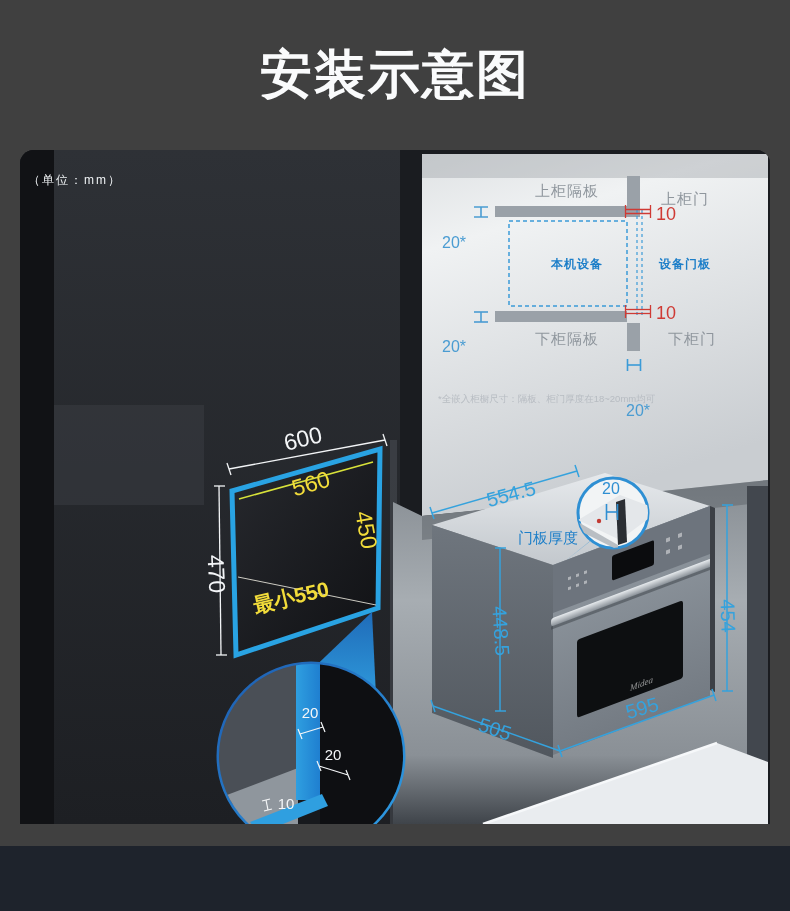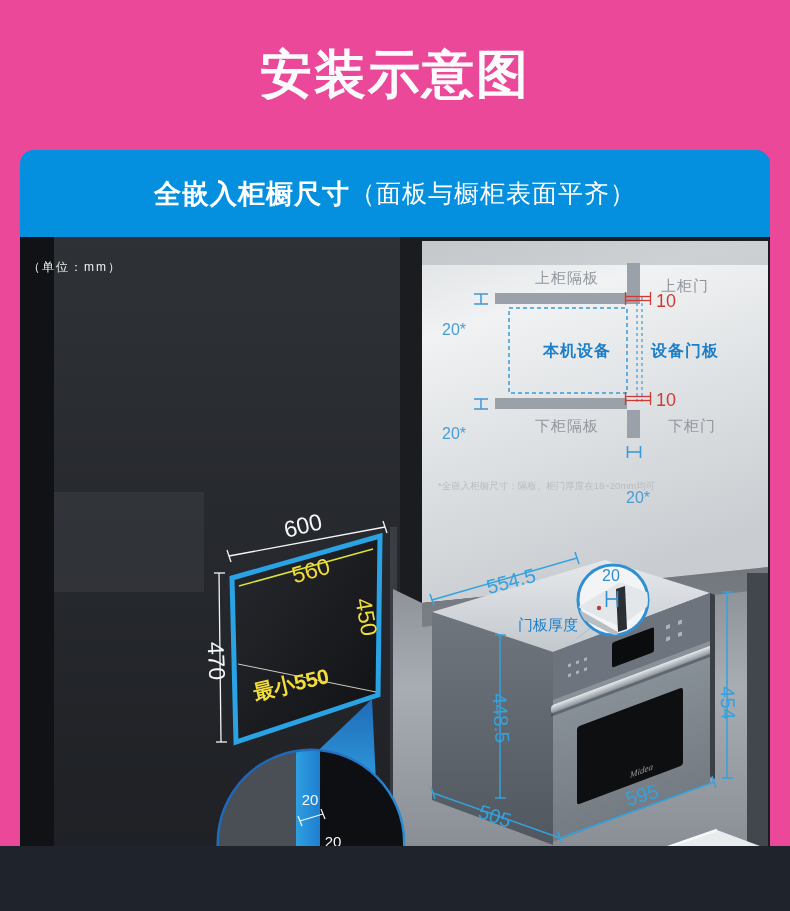--- a/index.html
+++ b/index.html
@@ -1,36 +1,36 @@
 <!DOCTYPE html>
 <html><head>
 <meta charset="utf-8">
 <style>
   html,body{margin:0;padding:0;background:#1e232c;}
-  .page{position:relative;width:790px;height:846px;background:#ec4899;overflow:hidden;
+  .page{position:relative;width:790px;height:846px;background:#404040;overflow:hidden;
         font-family:"Liberation Sans","DejaVu Sans",sans-serif;}
   .page-title{position:absolute;left:0;top:40px;width:790px;text-align:center;
         font-size:52px;font-weight:700;color:#fafbfc;letter-spacing:2px;}
   .card{position:absolute;left:20px;top:150px;width:750px;height:761px;
         border-radius:14px 14px 0 0;overflow:hidden;}
   .card-header{height:87px;background:#0590df;display:flex;align-items:center;justify-content:center;
         color:#ffffff;white-space:nowrap;}
   .card-header .bold{font-size:27px;font-weight:700;letter-spacing:1px;}
   .card-header .note{font-size:25px;font-weight:400;letter-spacing:1px;}
   .photo{position:relative;width:750px;height:674px;background:#1a1c20;}
   .photo svg{position:absolute;left:0;top:0;}
   .lbl{position:absolute;white-space:nowrap;transform:translate(-50%,-50%);line-height:1;}
   
   .l-unit{left:8px;top:24px;transform:none;font-size:12px;color:#eef1f3;letter-spacing:2px;}
   .l-foot{left:418px;top:244px;transform:none;font-size:9.5px;color:#b7bcc2;}
   
   .l-gray{font-size:15px;color:#8f969d;letter-spacing:1px;}
   .l-us{left:547px;top:40px;text-align:right;} .l-ud{left:665px;top:48px;}
   .l-ls{left:547px;top:188px;} .l-ld{left:672px;top:188px;}
-  .l-blue{font-size:16px;font-weight:700;color:#1c7ec8;letter-spacing:1px;}
+  .l-blue{font-size:12px;font-weight:700;color:#1c7ec8;letter-spacing:1px;}
   .l-dev{left:557px;top:114px;} .l-dp{left:665px;top:114px;}
   .l-d20{font-size:16px;color:#4a9cd2;margin-top:29px;}
   .l-d20t{left:434px;top:64px;} .l-d20b{left:434px;top:168px;} .l-d20g{left:618px;top:232px;}
   .l-d10{font-size:18px;color:#cf3a34;}
   .l-d10t{left:646px;top:64px;} .l-d10b{left:646px;top:163px;}
   
   .l-600{left:283px;top:289px;transform:translate(-50%,-50%) rotate(-14deg);font-size:23px;color:#f4f6f8;}
   .l-560{left:291px;top:334px;transform:translate(-50%,-50%) rotate(-16deg);font-size:23px;color:#f2dc3a;}
   .l-450{left:346px;top:380px;transform:translate(-50%,-50%) rotate(80deg);font-size:23px;color:#f2dc3a;}
   .l-470{left:196px;top:424px;transform:translate(-50%,-50%) rotate(87deg);font-size:23px;color:#f4f6f8;}
@@ -49,24 +49,20 @@
   .l-m20a{left:290px;top:562px;} .l-m20b{left:313px;top:604px;} .l-m10{left:266px;top:653px;}
 </style>
 </head>
 <body>
 
 <div class="page">
 
   <div class="page-title">安装示意图</div>
 
   <div class="card">
-    <div class="card-header">
-      <span class="bold">全嵌入柜橱尺寸</span>
-      <span class="note">（面板与橱柜表面平齐）</span>
-    </div>
 
     <div class="photo">
 
       <svg width="750" height="674" viewBox="0 0 750 674">
         <defs>
           <linearGradient id="cab" x1="0" y1="0" x2="0" y2="1">
             <stop offset="0" stop-color="#2e3136"></stop>
               <stop offset="1" stop-color="#1d1f23"></stop>
           </linearGradient>
           <linearGradient id="wall" x1="0" y1="0" x2="0.3" y2="1">

